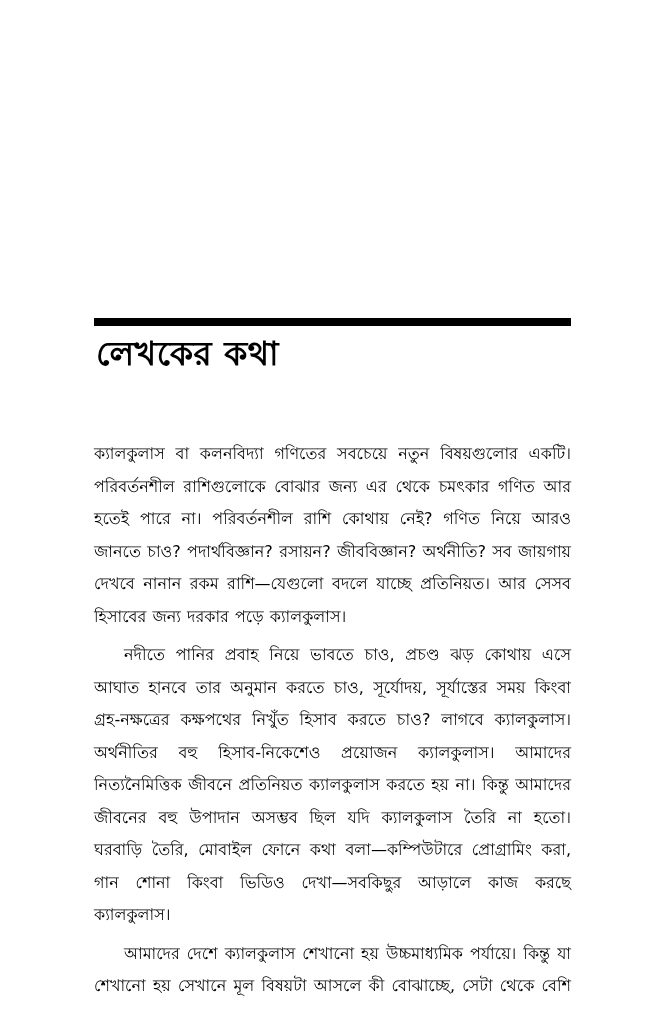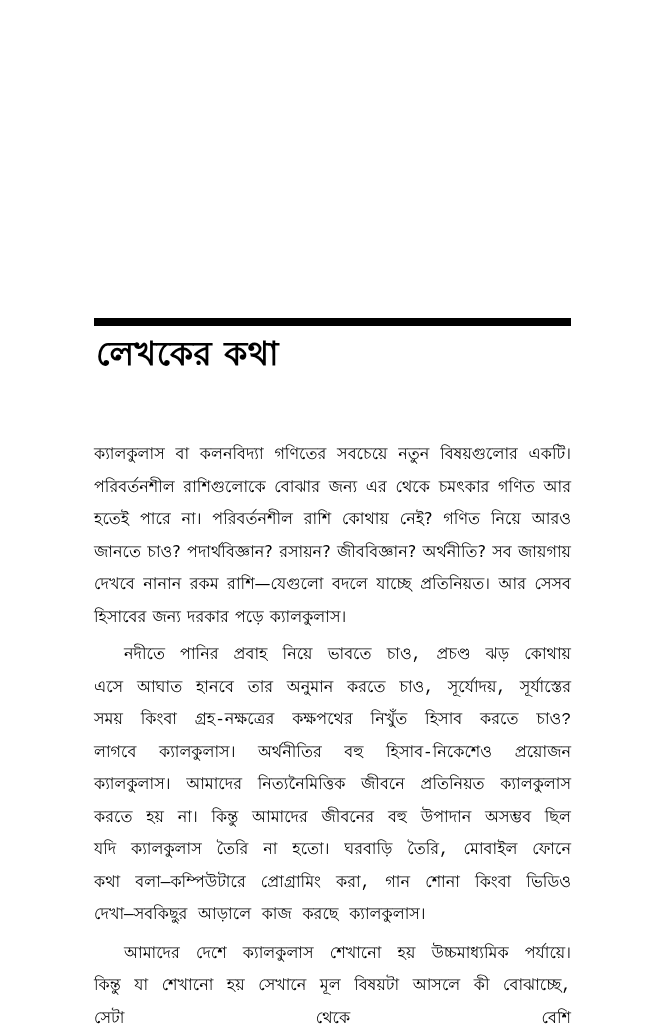--- a/index.html
+++ b/index.html
@@ -43,21 +43,20 @@
   .para {
     margin: 0 0 6px 0;
     font-size: 16px;
     line-height: 32.5px;
     text-align: justify;
     word-spacing: 1px;
     font-family: "DejaVu Sans", "Liberation Sans", sans-serif;
   }
   .para.indented {
     text-indent: 30px;
-    font-family: Liberation Mono, monospace;
   }
   
   .para.justify-last {
     text-align-last: justify;
   }
 </style>
 </head>
 <body>
 
 <div class="page">

